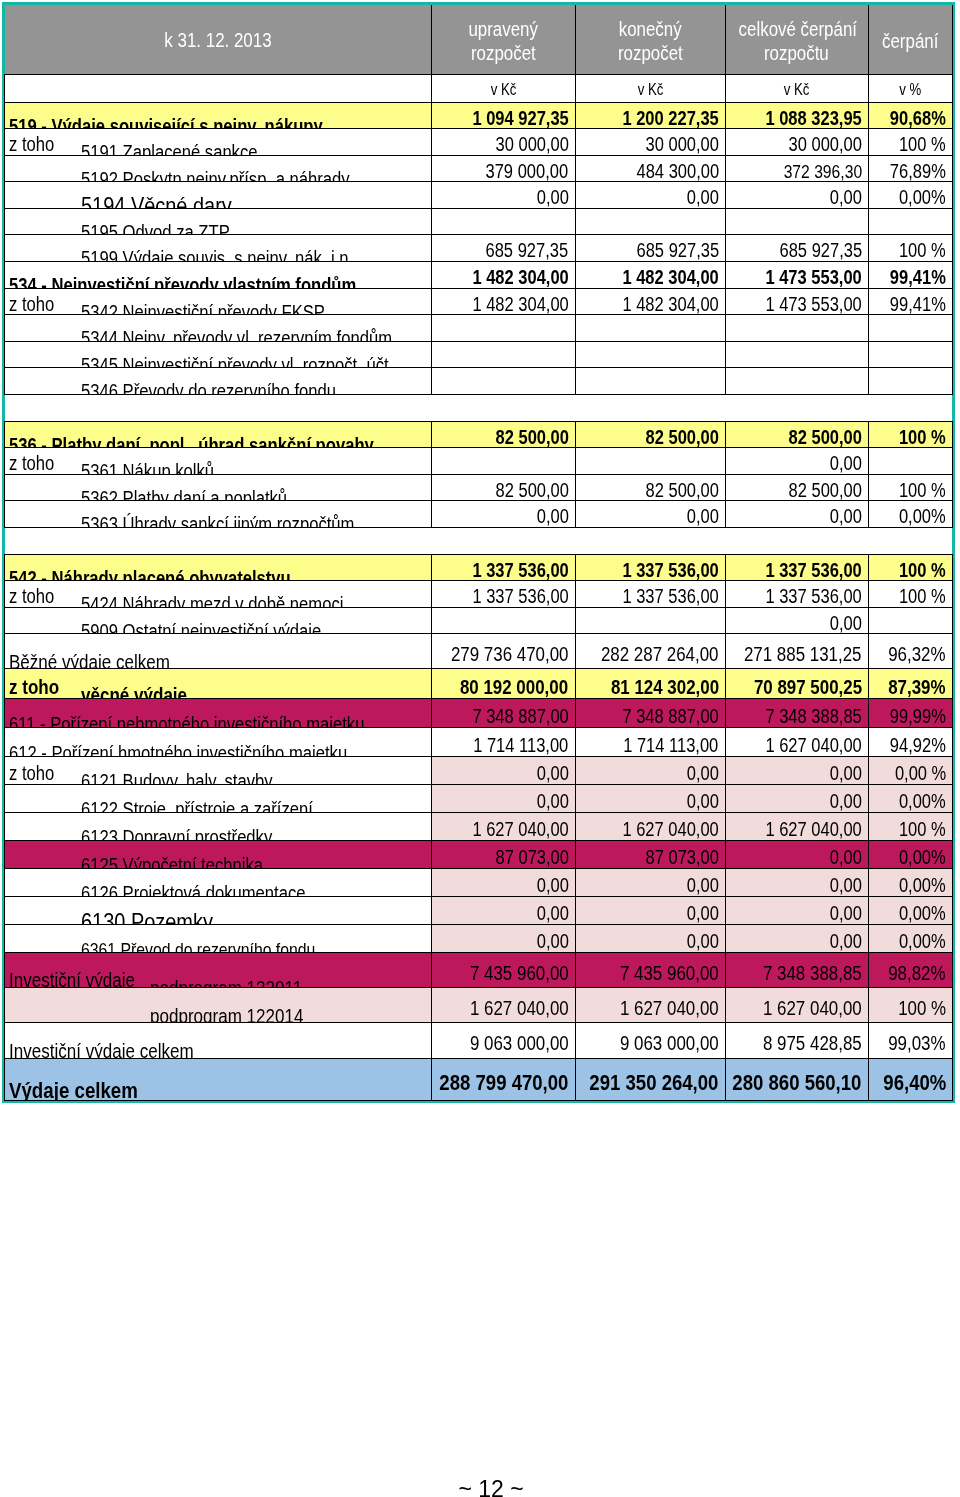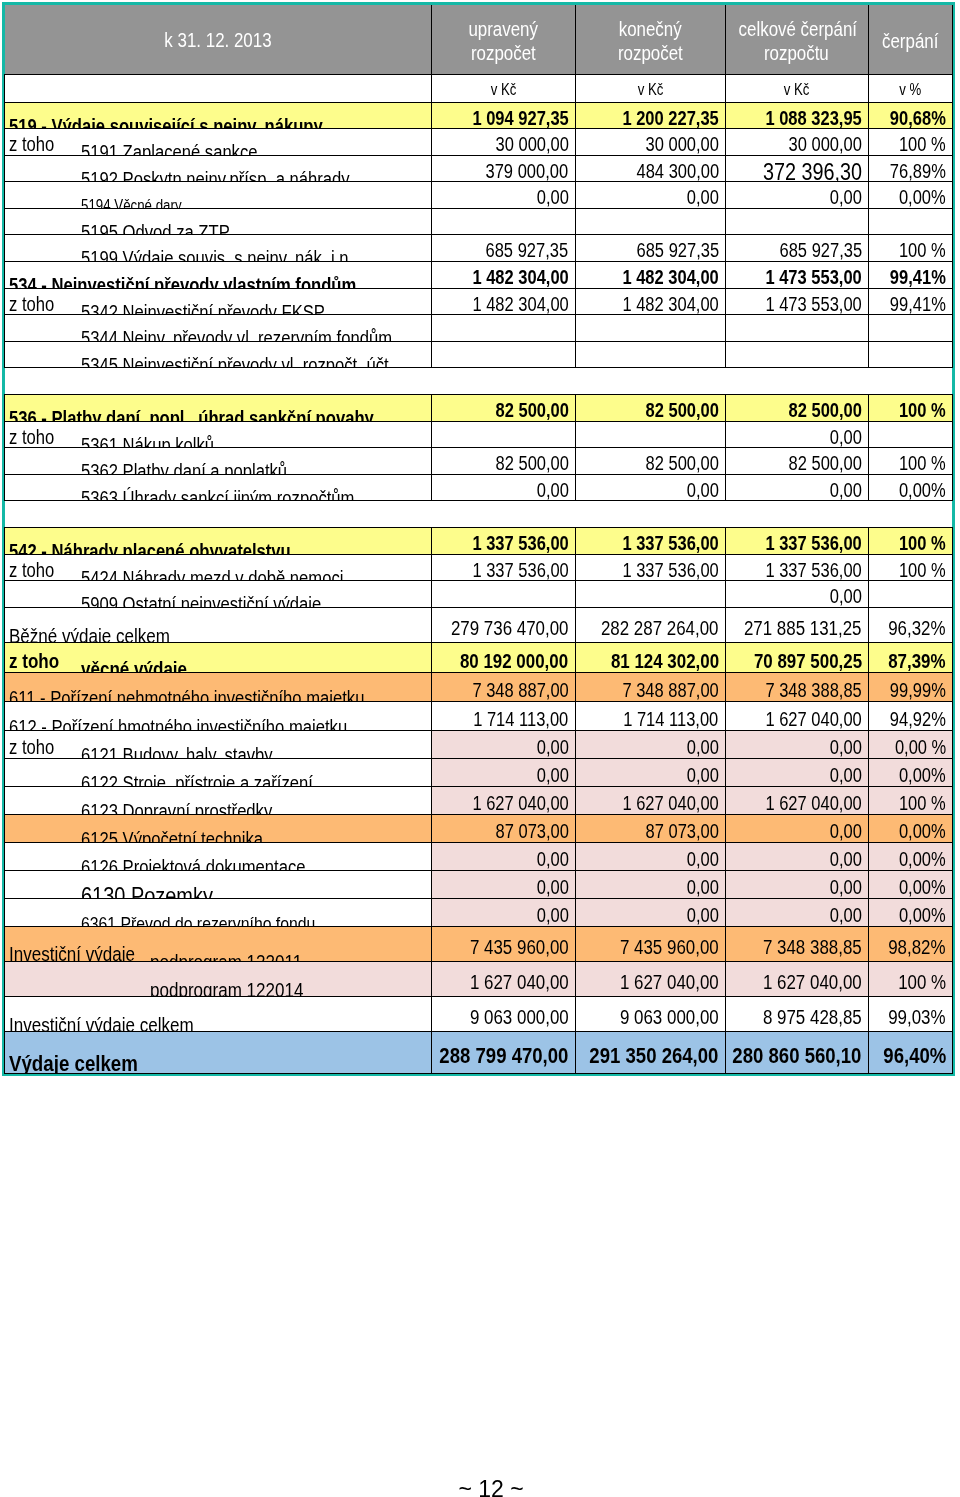--- a/index.html
+++ b/index.html
@@ -52,21 +52,21 @@
   .nw  { display:inline-block; transform:scaleX(0.831); transform-origin:0 50%;   white-space:nowrap; }
   .nwR { display:inline-block; transform:scaleX(0.825); transform-origin:100% 50%; white-space:nowrap; }
   .nwC { display:inline-block; transform:scaleX(0.825); white-space:nowrap; }
 
   .rowlabel { position:relative; white-space:nowrap; }
   .pre   { position:absolute; left:4px; top:0; }
   .main  { position:absolute; top:8px; }
   .numin { position:absolute; right:6px; top:0; }
 
   .bgY { background:#FDFD8C; }
-  .bgG { background:#fdba74; }
+  .bgG { background:#be185d; }
   .bgP { background:#F2DCDB; }
   .bgB { background:#9CC3E6; }
   .bgW { background:#FFFFFF; }
 
   .footer { position:absolute; left:11px; top:1476px; width:960px;
             text-align:center; font-size:23px; line-height:26px; }
 </style>
 </head>
 <body>
 
@@ -151,29 +151,29 @@
                 <span class="main" style="left: 76px;"><span class="nw">5192 Poskytn.neinv.přísp. a náhrady</span></span>
               </div>
             </td>
             <td class="num bgW">
               <span class="numin" style="line-height: 31.6px; font-size: 20px;"><span class="nwR">379 000,00</span></span>
             </td>
             <td class="num bgW">
               <span class="numin" style="line-height: 31.6px; font-size: 20px;"><span class="nwR">484 300,00</span></span>
             </td>
             <td class="num bgW">
-              <span class="numin" style="line-height: 31.6px; font-size: 24px;"><span class="nwR">372 396,30</span></span>
+              <span class="numin" style="line-height: 31.6px; font-size: 19px;"><span class="nwR">372 396,30</span></span>
             </td>
             <td class="num bgW">
               <span class="numin" style="line-height: 31.6px; font-size: 20px;"><span class="nwR">76,89%</span></span>
             </td>
           </tr>
           <tr class="r-item">
             <td class="lbl bgW" style="height: 25.6px;">
-              <div class="rowlabel" style="height: 25.6px; line-height: 31.6px; font-size: 16px; padding-left: 20px;">
+              <div class="rowlabel" style="height: 25.6px; line-height: 31.6px; font-size: 24px; padding-left: 20px;">
                 <span class="main" style="left: 76px;"><span class="nw">5194 Věcné dary</span></span>
               </div>
             </td>
             <td class="num bgW">
               <span class="numin" style="line-height: 31.6px; font-size: 20px;"><span class="nwR">0,00</span></span>
             </td>
             <td class="num bgW">
               <span class="numin" style="line-height: 31.6px; font-size: 20px;"><span class="nwR">0,00</span></span>
             </td>
             <td class="num bgW">
@@ -276,20 +276,39 @@
               <span class="numin" style="line-height: 31.6px; font-size: 20px;"><span class="nwR"></span></span>
             </td>
             <td class="num bgW">
               <span class="numin" style="line-height: 31.6px; font-size: 20px;"><span class="nwR"></span></span>
             </td>
           </tr>
           <tr class="r-item">
             <td class="lbl bgW" style="height: 25.6px;">
               <div class="rowlabel" style="height: 25.6px; line-height: 31.6px; font-size: 20px;">
                 <span class="main" style="left: 76px;"><span class="nw">5345 Neinvestiční převody vl. rozpočt. účt.</span></span>
+              </div>
+            </td>
+            <td class="num bgW">
+              <span class="numin" style="line-height: 31.6px; font-size: 20px;"><span class="nwR"></span></span>
+            </td>
+            <td class="num bgW">
+              <span class="numin" style="line-height: 31.6px; font-size: 20px;"><span class="nwR"></span></span>
+            </td>
+            <td class="num bgW">
+              <span class="numin" style="line-height: 31.6px; font-size: 20px;"><span class="nwR"></span></span>
+            </td>
+            <td class="num bgW">
+              <span class="numin" style="line-height: 31.6px; font-size: 20px;"><span class="nwR"></span></span>
+            </td>
+          </tr>
+          <tr class="r-item">
+            <td class="lbl bgW" style="height: 25.6px;">
+              <div class="rowlabel" style="height: 25.6px; line-height: 31.6px; font-size: 20px;">
+                <span class="main" style="left: 76px;"><span class="nw">5346 Převody do rezervního fondu</span></span>
               </div>
             </td>
             <td class="num bgW">
               <span class="numin" style="line-height: 31.6px; font-size: 20px;"><span class="nwR"></span></span>
             </td>
             <td class="num bgW">
               <span class="numin" style="line-height: 31.6px; font-size: 20px;"><span class="nwR"></span></span>
             </td>
             <td class="num bgW">
               <span class="numin" style="line-height: 31.6px; font-size: 20px;"><span class="nwR"></span></span>

